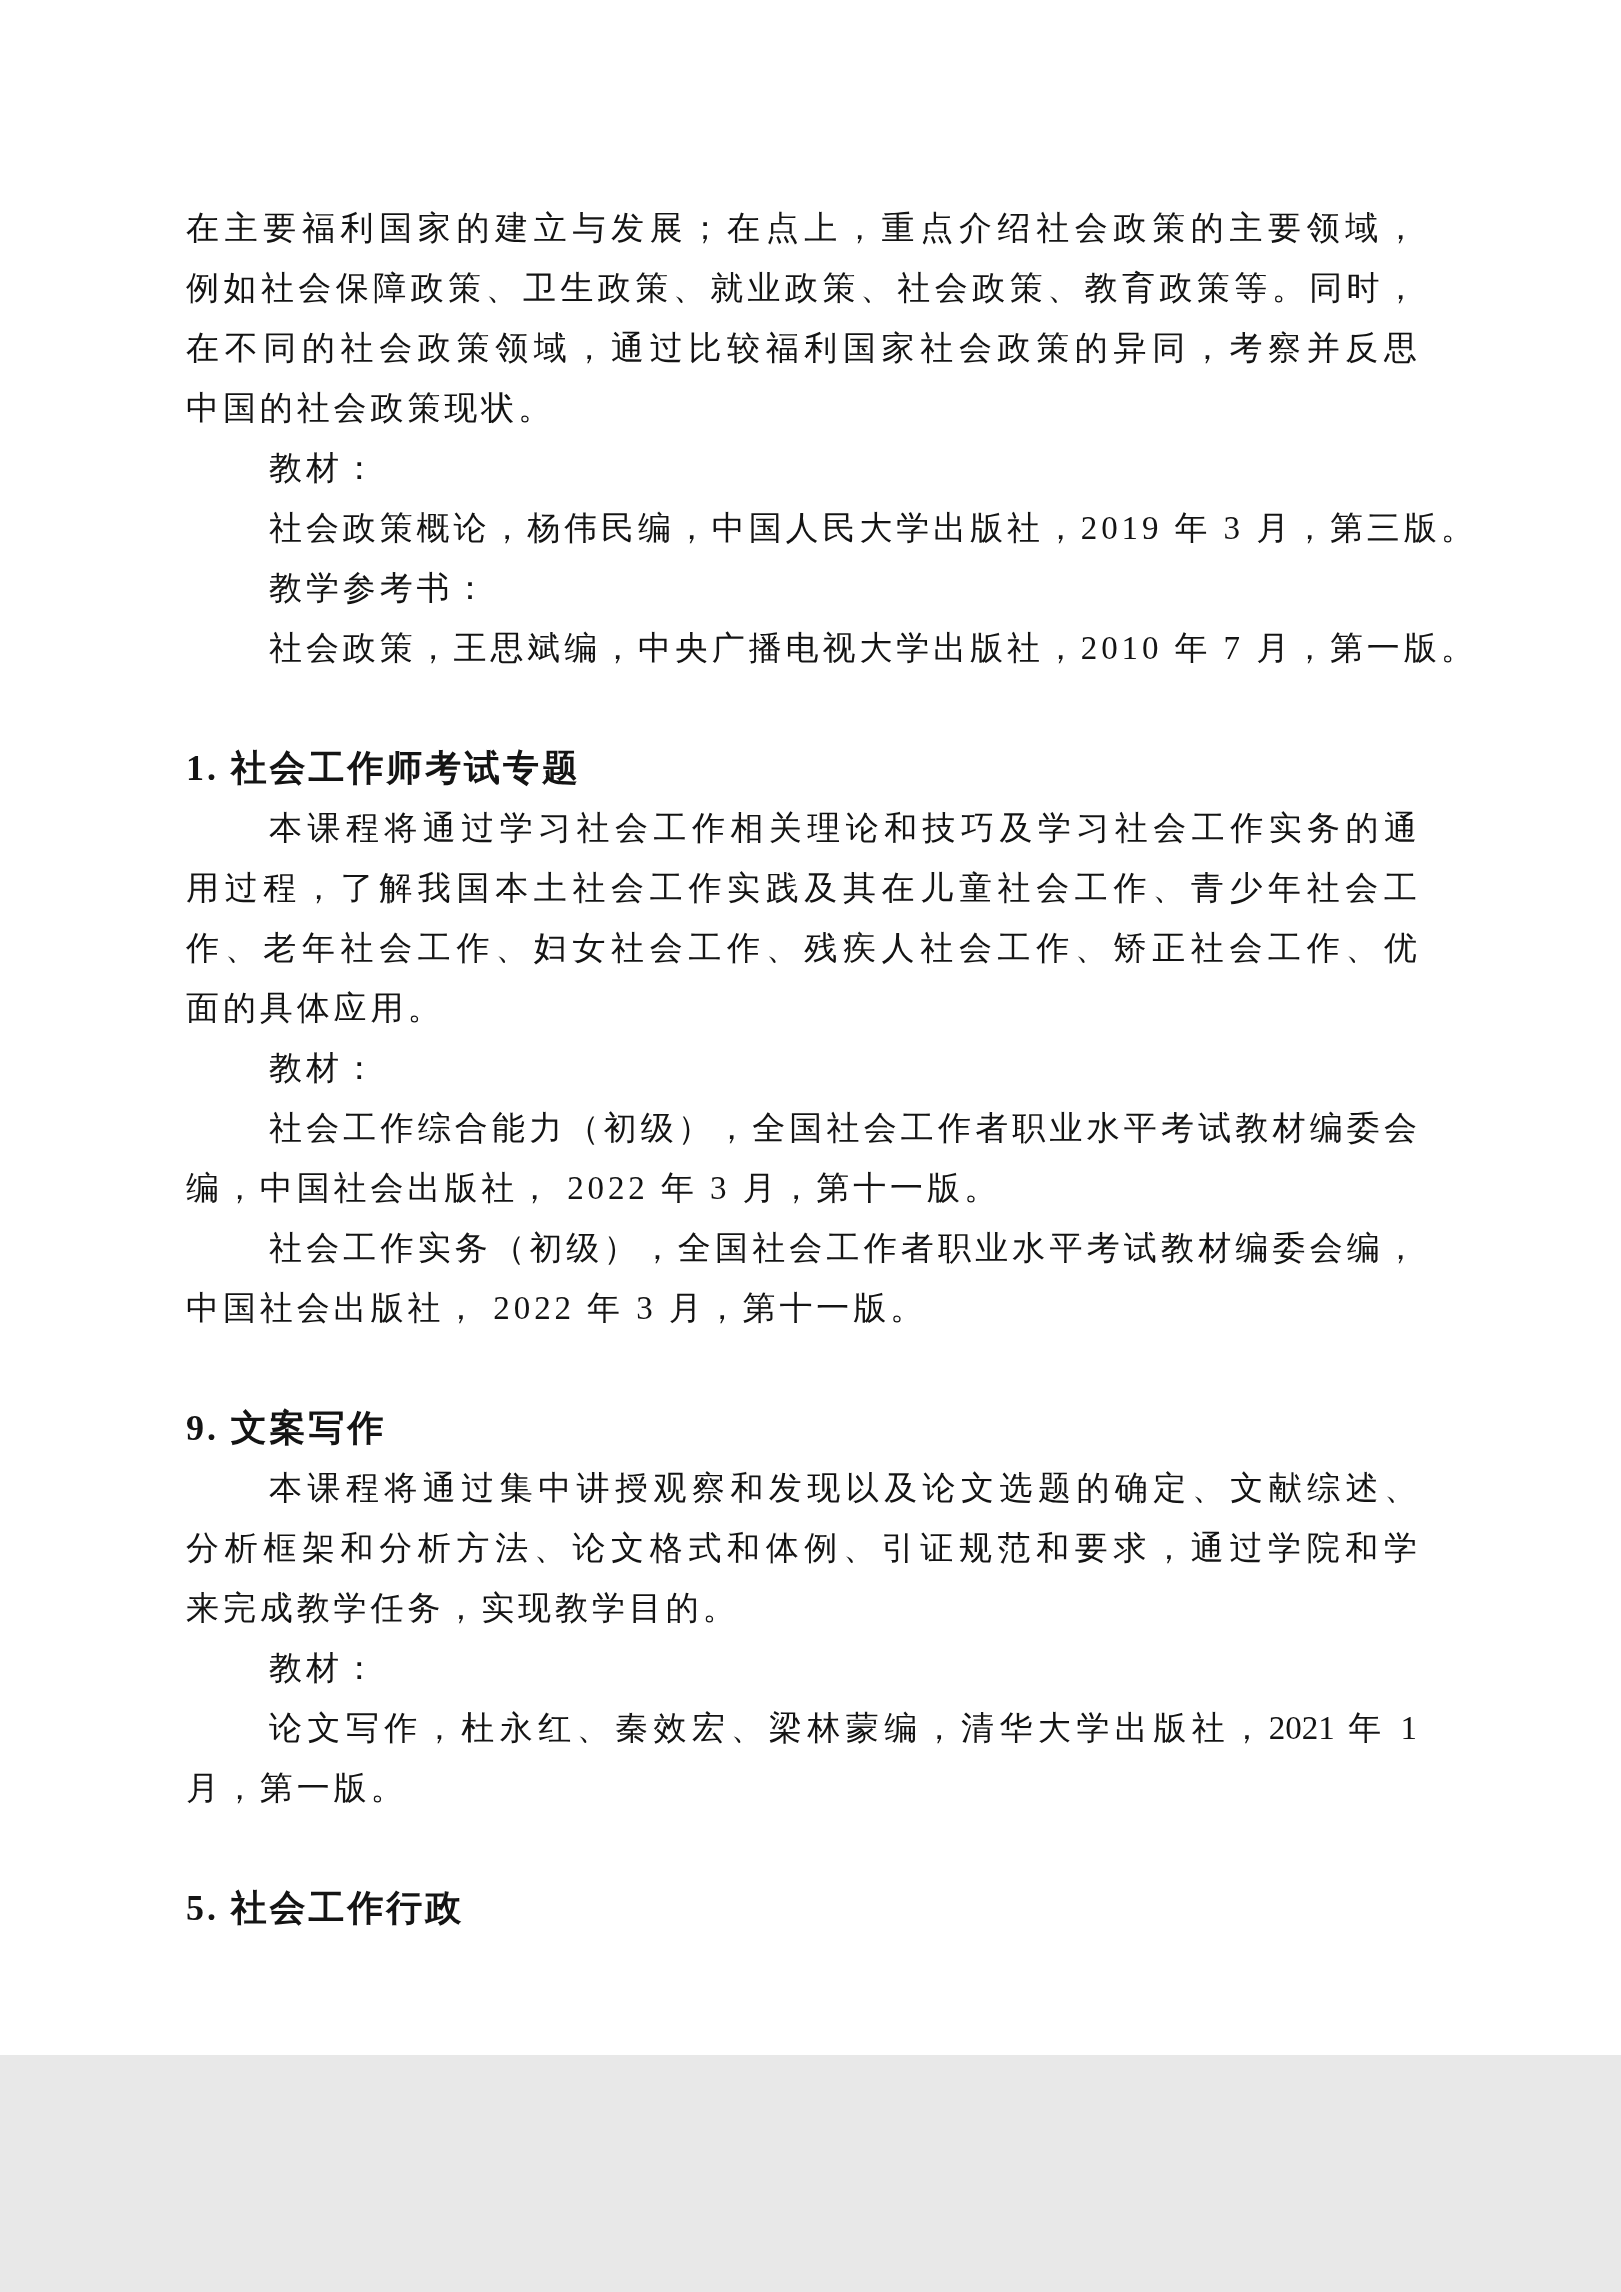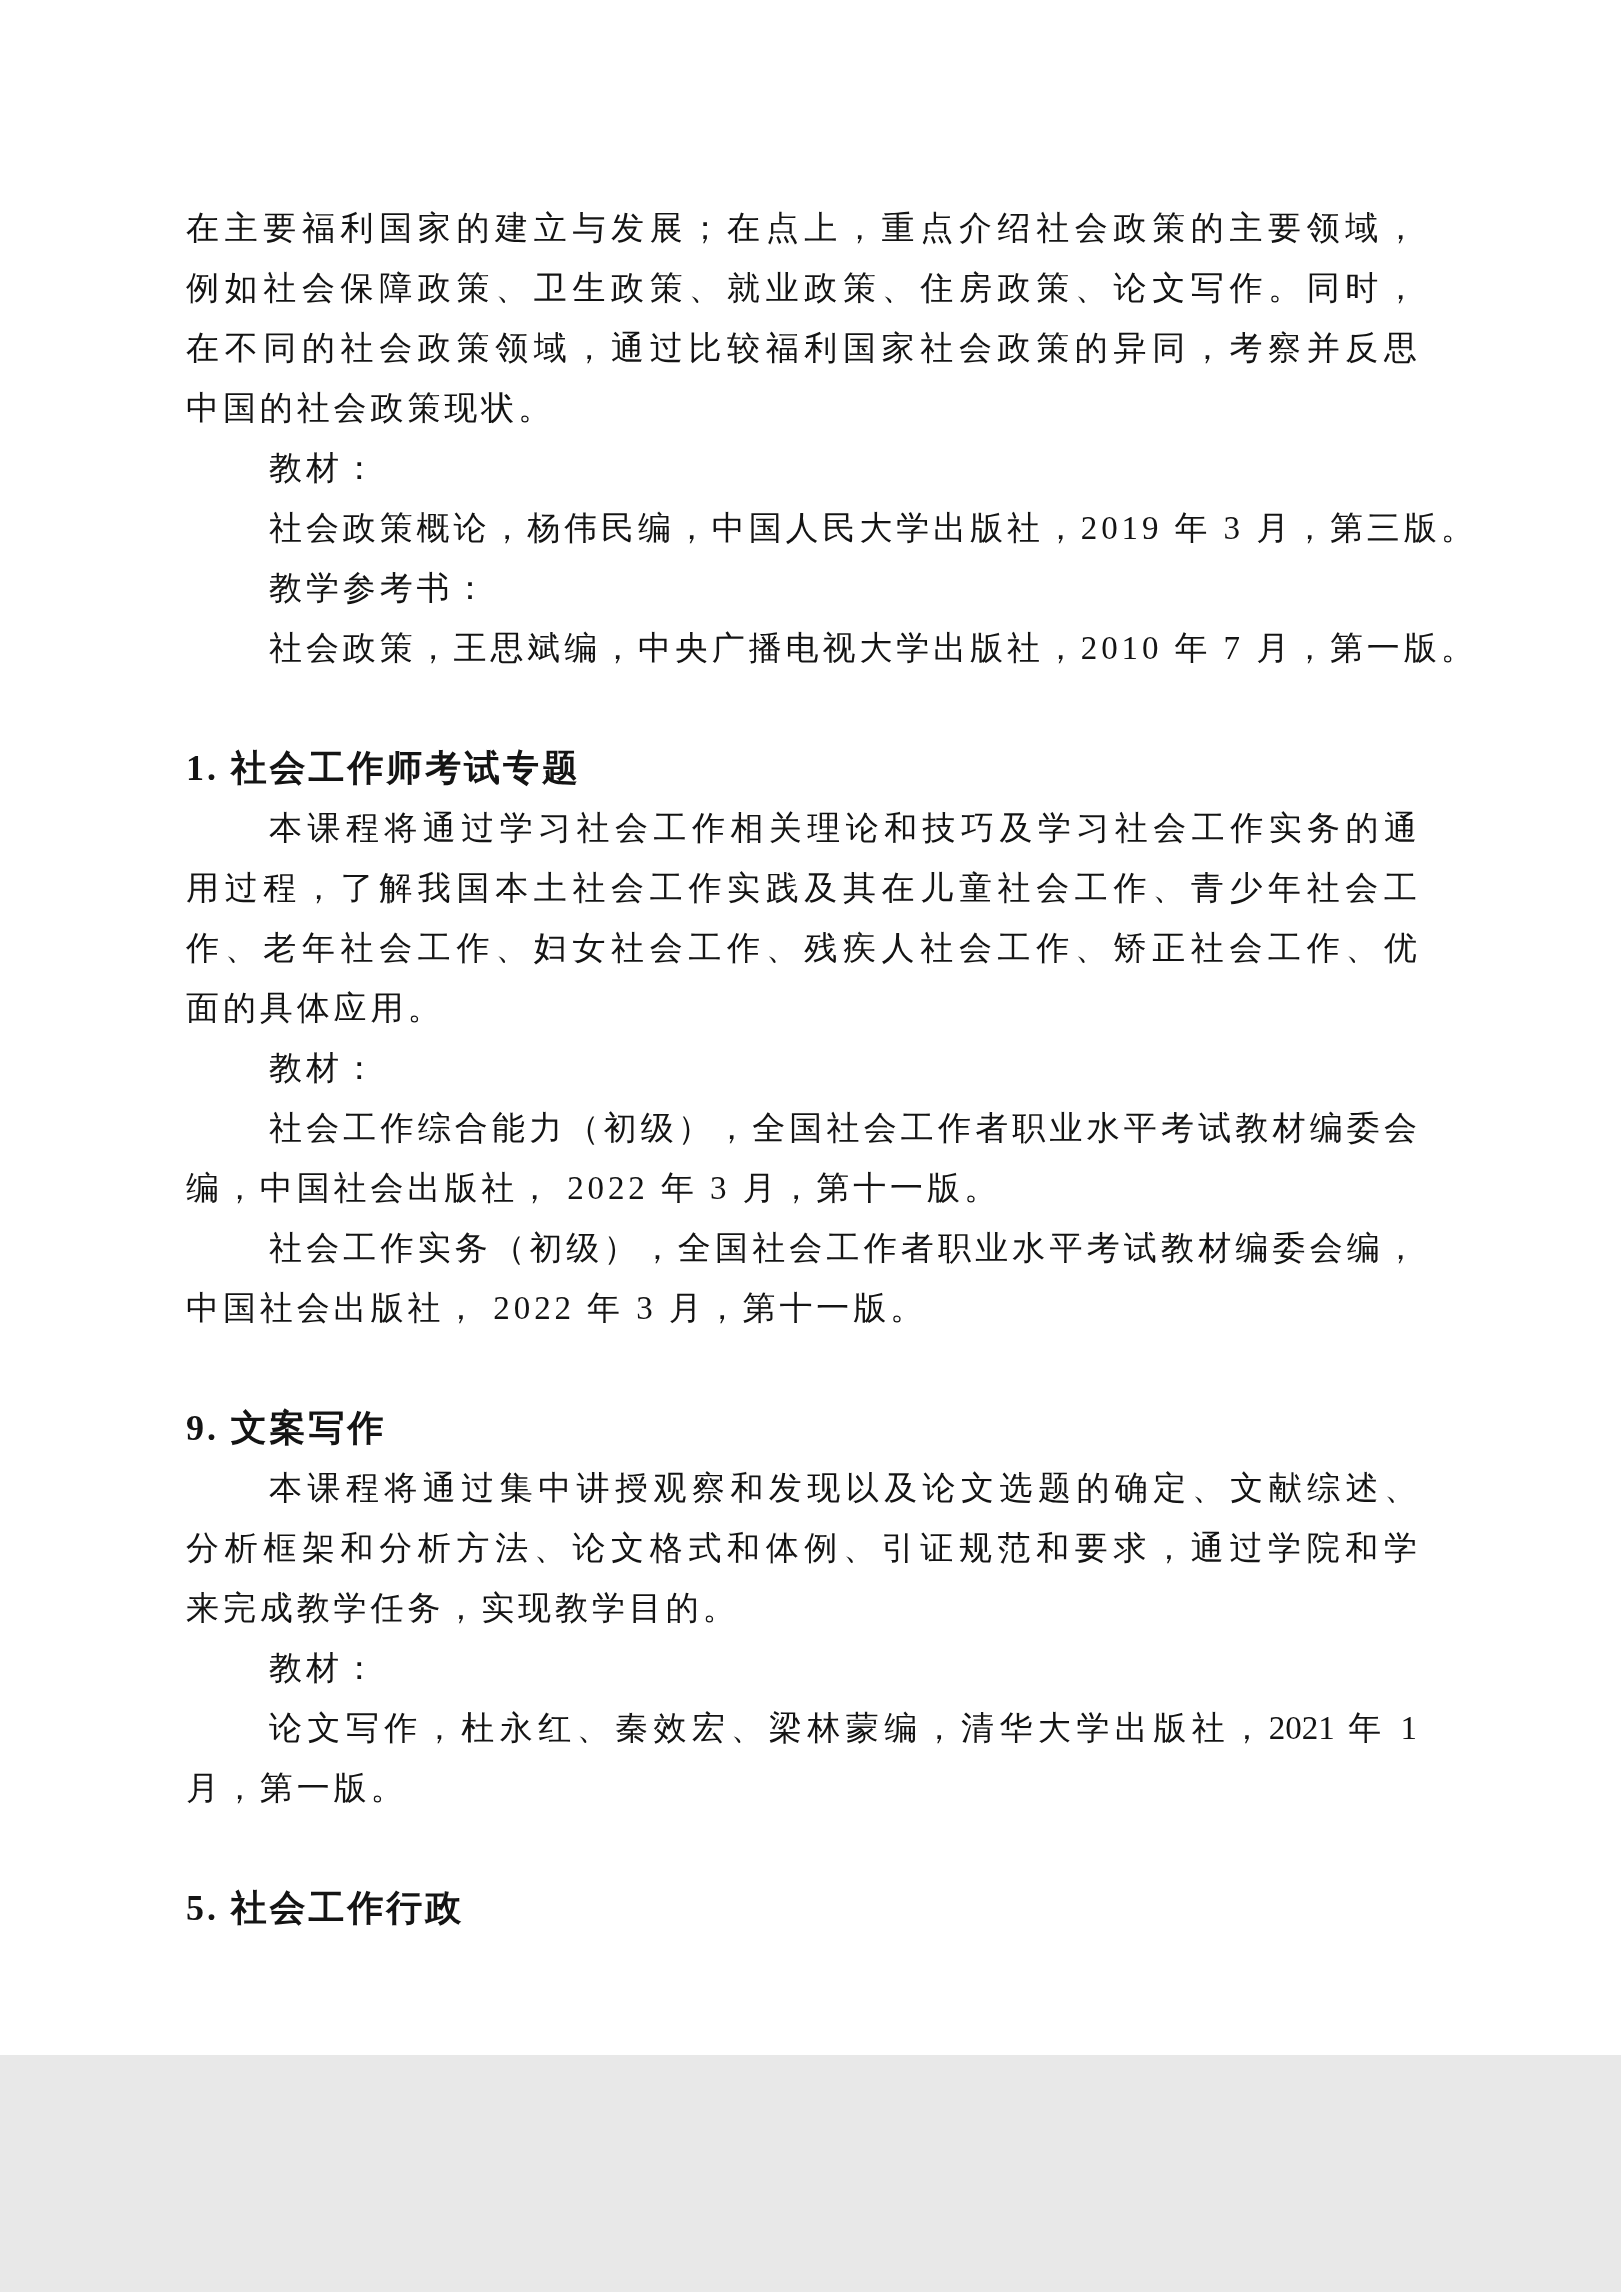--- a/index.html
+++ b/index.html
@@ -52,21 +52,21 @@
     color:#14532d;
   }
 </style>
 </head>
 <body>
 
 <div class="page">
   <div class="content">
 
     <div class="line just">在主要福利国家的建立与发展；在点上，重点介绍社会政策的主要领域，</div>
-    <div class="line just">例如社会保障政策、卫生政策、就业政策、住房政策、论文写作。同时，</div>
+    <div class="line just">例如社会保障政策、卫生政策、就业政策、社会政策、教育政策等。同时，</div>
     <div class="line just">在不同的社会政策领域，通过比较福利国家社会政策的异同，考察并反思</div>
     <div class="line">中国的社会政策现状。</div>
     <div class="line ind">教材：</div>
     <div class="line ind">社会政策概论，杨伟民编，中国人民大学出版社，2019 年 3 月，第三版。</div>
     <div class="line ind">教学参考书：</div>
     <div class="line ind">社会政策，王思斌编，中央广播电视大学出版社，2010 年 7 月，第一版。</div>
 
     <div class="spacer"></div>
 
     <div class="line heading">1. 社会工作师考试专题</div>

